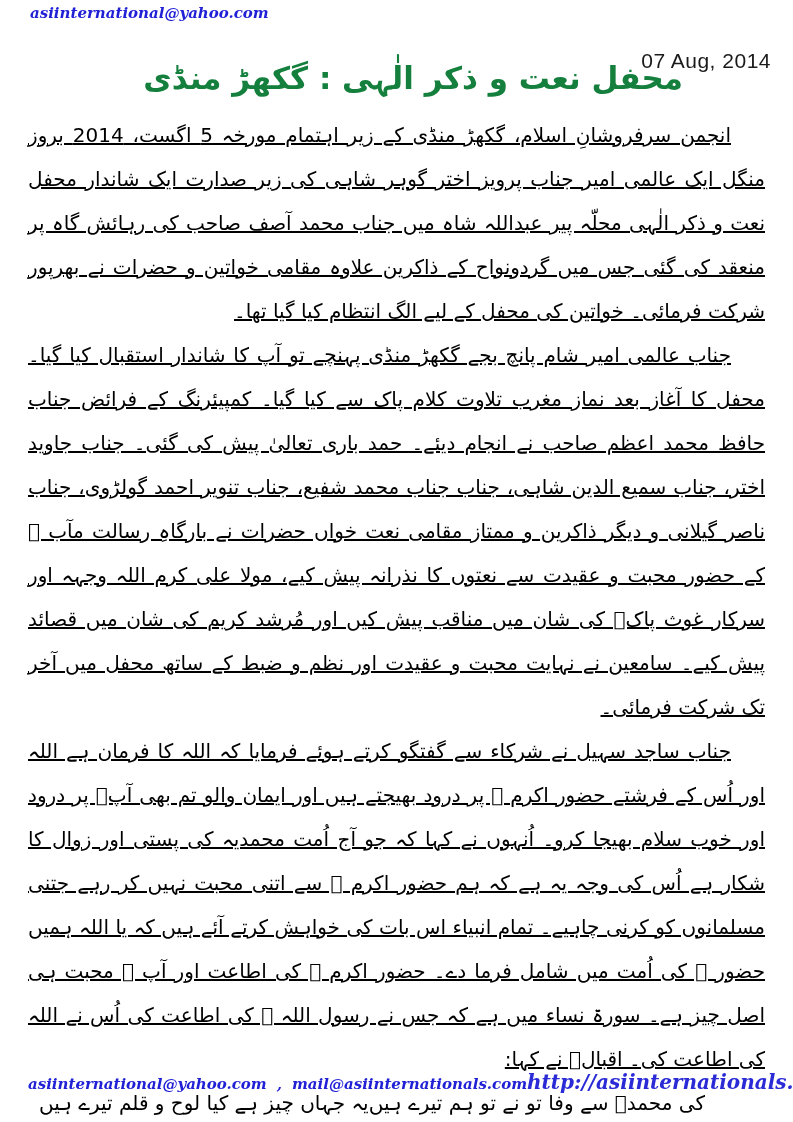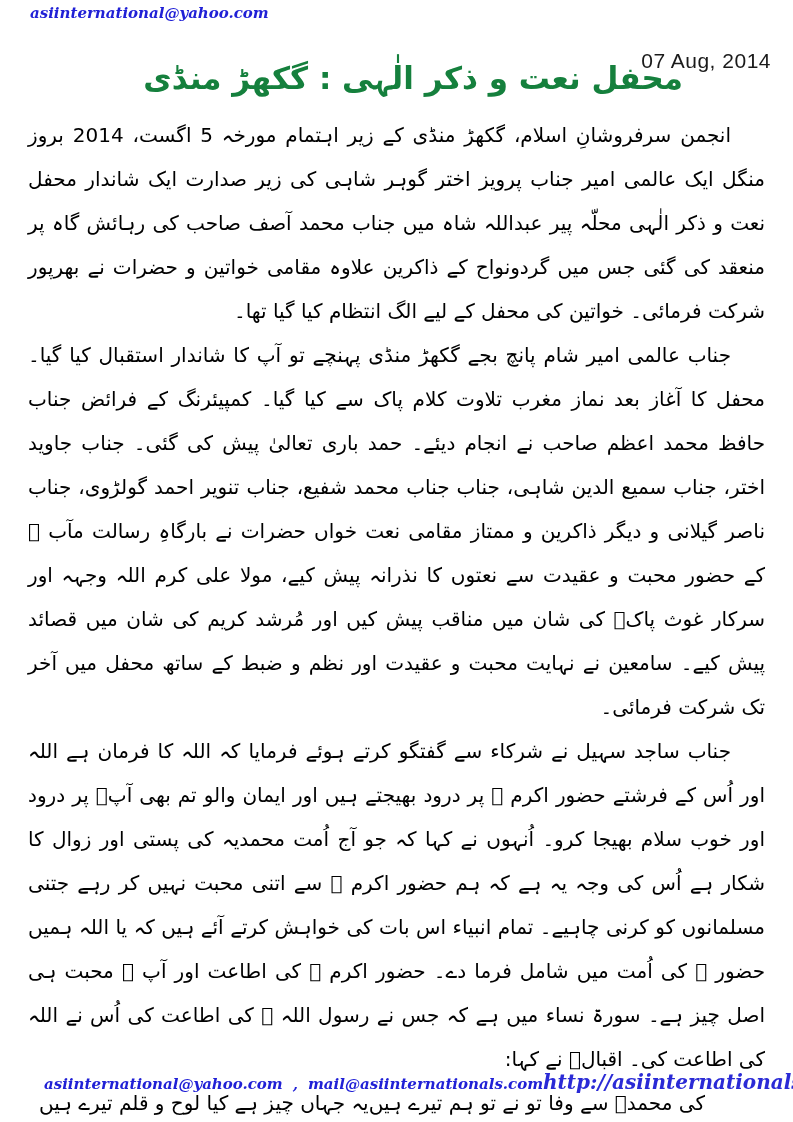--- a/index.html
+++ b/index.html
@@ -41,31 +41,31 @@
   }
   
   .body-text{
     position:absolute;top:113px;left:28px;right:28px;
     direction:rtl;
     text-align:justify;
     font-size:20px;color:#000;
     line-height:44px;
   }
   .body-text p{margin:0;}
-  .indent{text-indent:34px;}
+  .indent{text-indent:34px;text-decoration:underline;}
   .couplet{
     display:flex;direction:rtl;
     justify-content:space-evenly;
     line-height:44px;
     padding:0 60px;
   }
   .couplet span{white-space:nowrap;}
   
   .ftr{
-    position:absolute;left:44px;right:16px;bottom:28px;
+    position:absolute;left:28px;right:16px;bottom:28px;
     display:flex;align-items:baseline;justify-content:space-between;
   }
   .ftr-left{
     font-family:"DejaVu Serif",serif;
     font-style:italic;font-weight:bold;
     font-size:15px;color:#2020d6;
   }
   .ftr-left .comma{color:#2020d6;padding:0 10px;font-weight:bold;}
   .ftr-url{
     font-family:"DejaVu Serif",serif;

